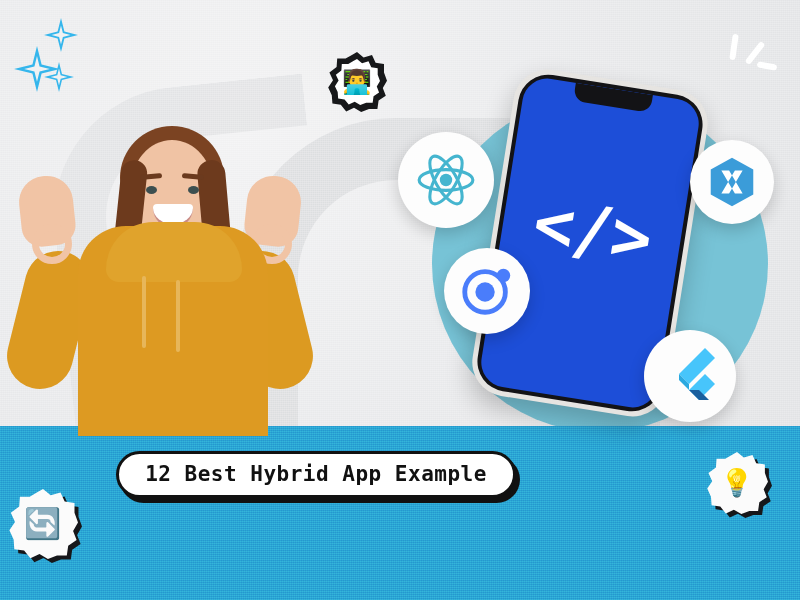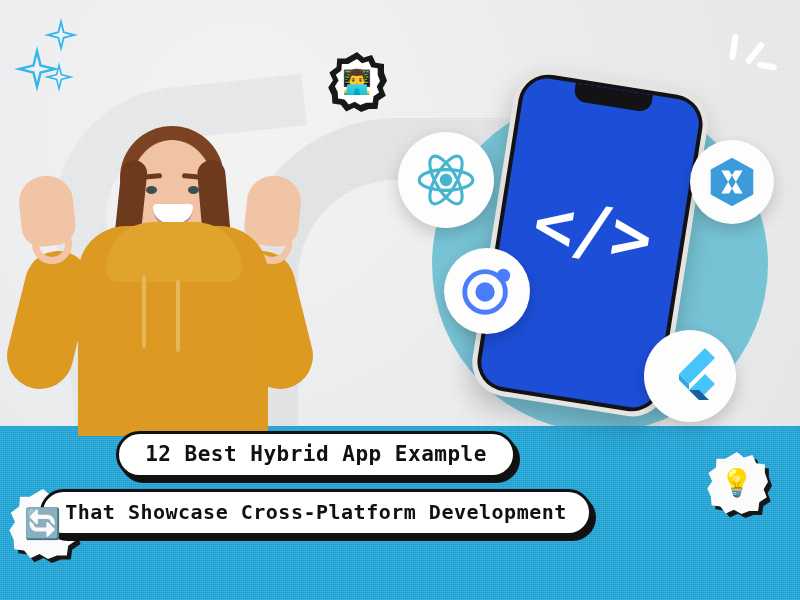--- a/index.html
+++ b/index.html
@@ -136,21 +136,21 @@
     background:#35b6ec;
     clip-path:polygon(50% 0%,60% 40%,100% 50%,60% 60%,50% 100%,40% 60%,0% 50%,40% 40%);
   }
   .sparkle .inner{
     position:absolute;left:22%;top:22%;width:56%;height:56%;background:#f0f1f2;
     clip-path:polygon(50% 0%,60% 40%,100% 50%,60% 60%,50% 100%,40% 60%,0% 50%,40% 40%);
   }
   .dash{position:absolute;background:#ffffff;border-radius:4px;}
 
   
-  .titles{position:absolute;left:0;top:431px;width:632px;text-align:right;}
+  .titles{position:absolute;left:0;top:451px;width:632px;text-align:right;}
   .pill-wrap{display:flex;justify-content:center;margin-bottom:11px;position:relative;}
   .pill{
     position:relative;background:#ffffff;border:3px solid #111111;border-radius:24px;
     padding:8px 26px 9px;
     box-shadow:4px 5px 0 #111111;
     font-family:"DejaVu Sans Mono","Liberation Mono",monospace;
     font-weight:bold;font-size:21px;color:#111111;white-space:nowrap;
     letter-spacing:.5px;
   }
   .pill.small{font-size:20px;padding:8px 22px 9px;}
@@ -271,18 +271,15 @@
   <div class="rosette" style="left:706px;top:452px;width:62px;height:62px;">
     <div class="petal" style="background:#16171a;transform:translate(4px,4px);"></div>
     <div class="petal" style="background:#fbfbfb;"></div>
     <span class="emoji" style="font-size:27px;">💡</span>
   </div>
 
   <div class="titles">
     <div class="pill-wrap">
       <div class="pill">12 Best Hybrid App Example</div>
     </div>
-    <div class="pill-wrap">
-      <div class="pill small">That Showcase Cross-Platform Development</div>
-    </div>
   </div>
 
 </div>
 
 </body></html>

